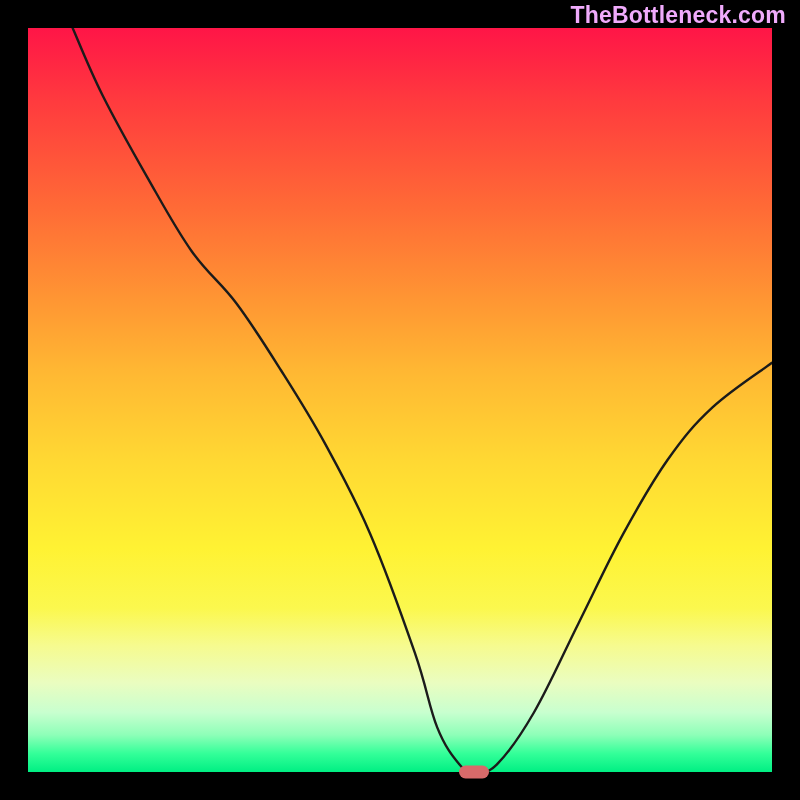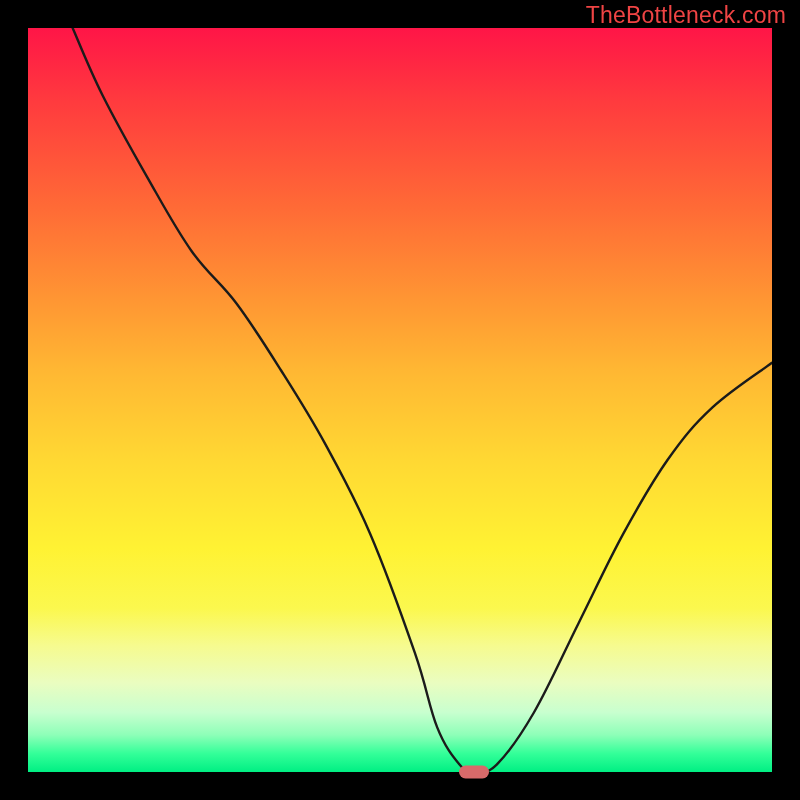--- a/index.html
+++ b/index.html
@@ -14,23 +14,23 @@
   .frame {
     position: relative;
     width: 800px;
     height: 800px;
     background: #000;
   }
   .watermark {
     position: absolute;
     top: 2px;
     right: 14px;
-    color: #ef4444;
+    color: #f0abfc;
     font-size: 23px;
-    font-weight: 400;
+    font-weight: 700;
     letter-spacing: 0.2px;
     z-index: 5;
   }
   .plot-area {
     position: absolute;
     left: 28px;
     top: 28px;
     width: 744px;
     height: 744px;
     background: linear-gradient(to bottom,

